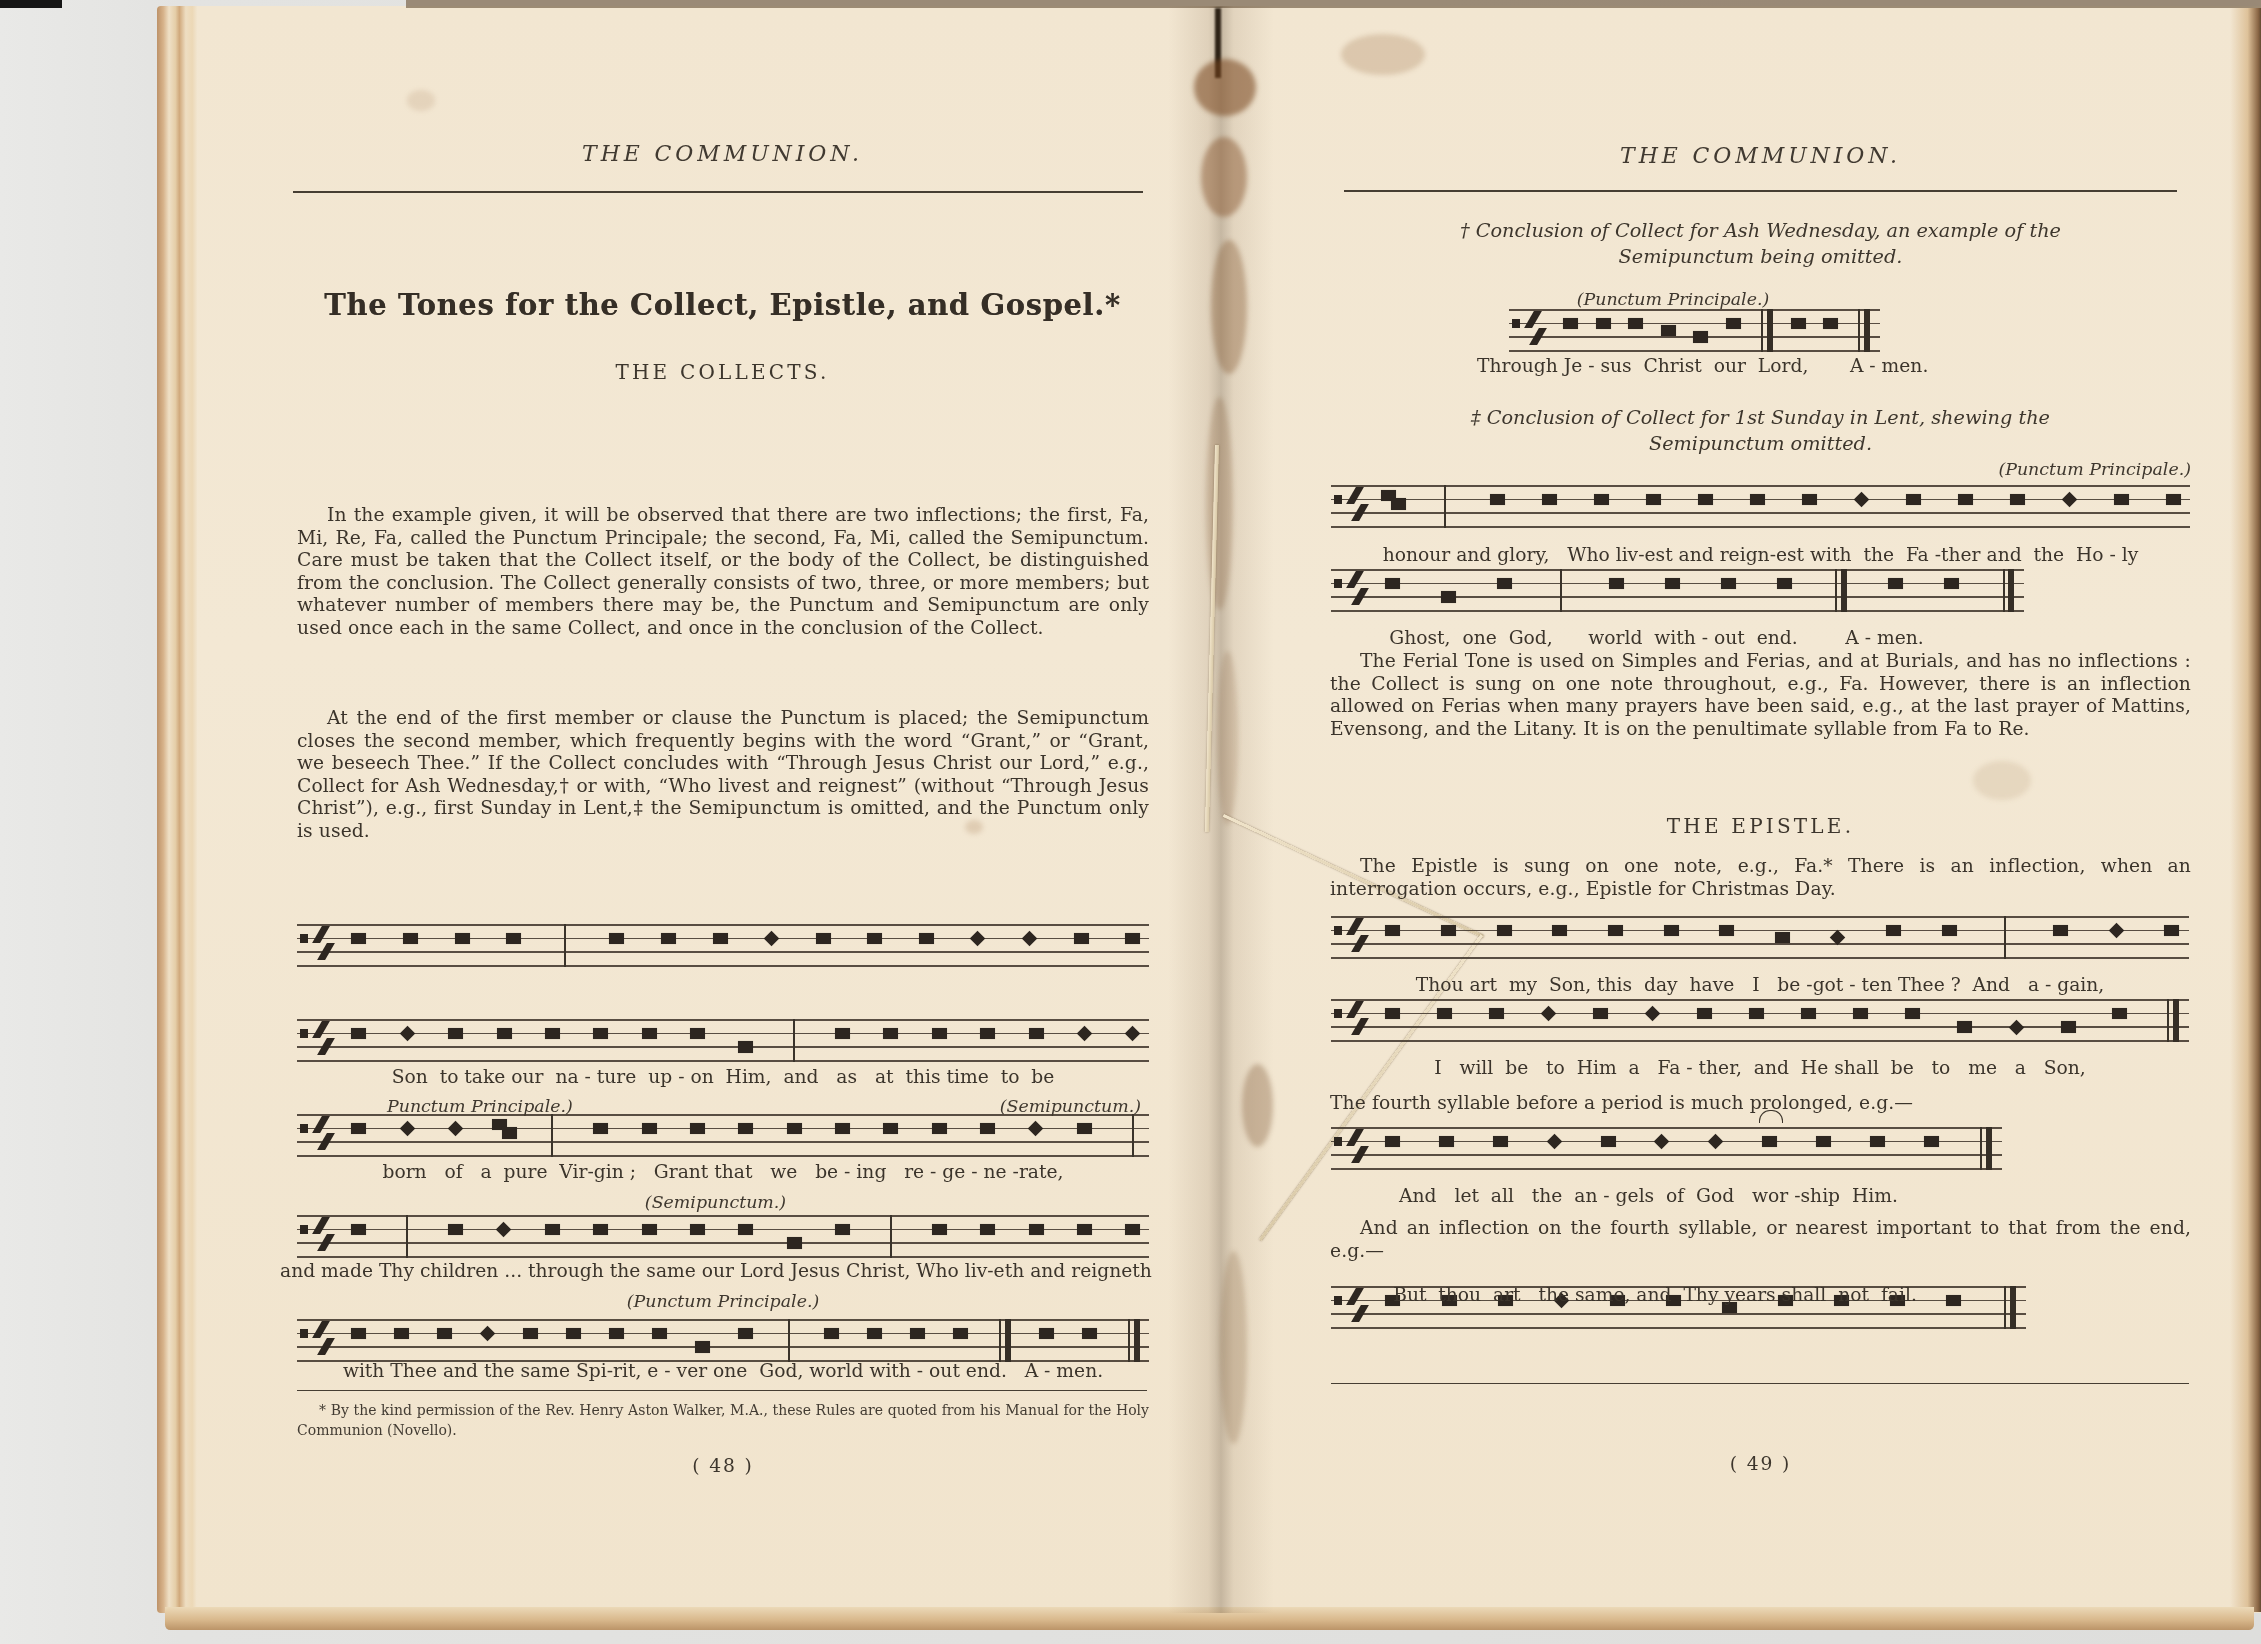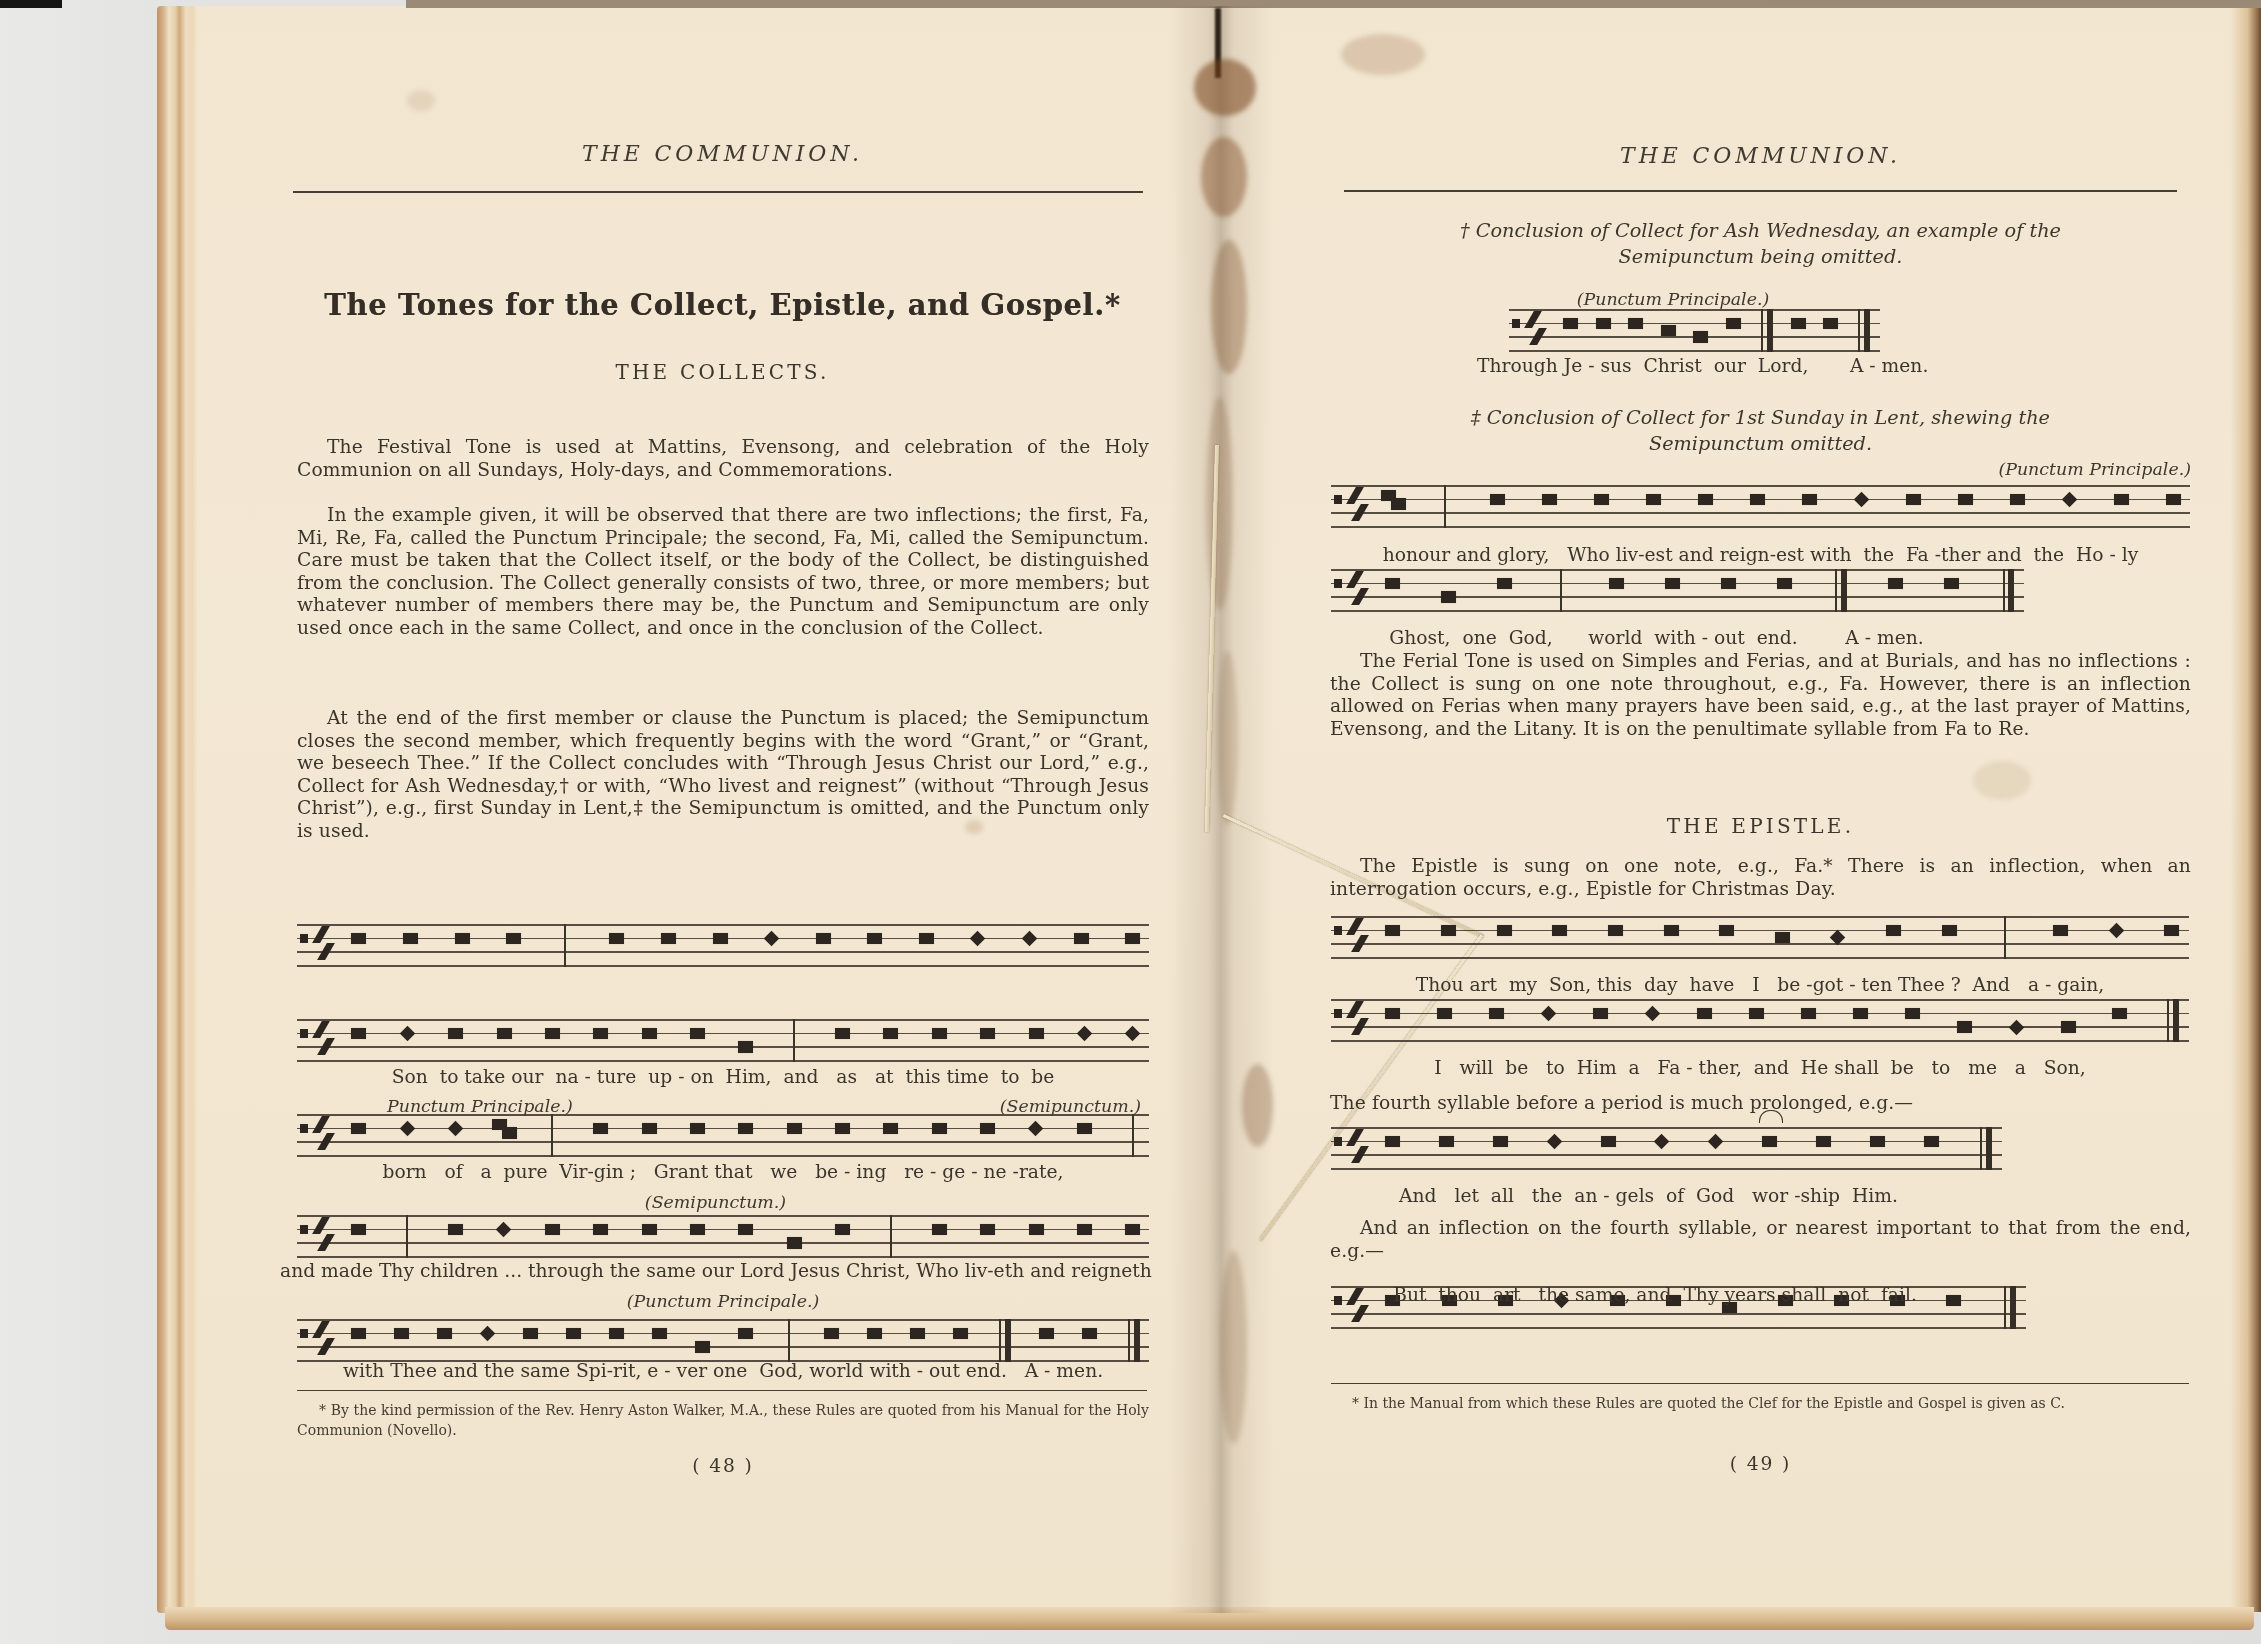--- a/index.html
+++ b/index.html
@@ -86,21 +86,20 @@
   <div class="cord" style="left:1215px;top:445px;width:3.9px;height:387px;transform:rotate(1.5deg);"></div>
   <div class="cord" style="left:1224px;top:814px;width:287px;height:2.6px;transform:rotate(25deg);"></div>
   <div class="cord" style="left:1483px;top:936px;width:377px;height:2.6px;transform:rotate(126deg);"></div>
 
   <div class="abs running-head" style="left:297px;top:141px;width:851px;">THE COMMUNION.</div>
   <div class="abs rule" style="left:293px;top:191px;width:850px;"></div>
 
   <div class="abs main-title" style="left:284px;top:288px;width:877px;">The Tones for the Collect, Epistle, and Gospel.*</div>
   <div class="abs sec-head" style="left:297px;top:360px;width:851px;">THE COLLECTS.</div>
 
-  <div class="abs para" style="left:297px;top:436px;width:852px;">The Festival Tone is used at Mattins, Evensong, and celebration of the Holy Communion on all Sundays, Holy-days, and Commemorations.</div>
   <div class="abs para" style="left:297px;top:504px;width:852px;">In the example given, it will be observed that there are two inflections; the first, Fa, Mi, Re, Fa, called the Punctum Principale; the second, Fa, Mi, called the Semipunctum.  Care must be taken that the Collect itself, or the body of the Collect, be distinguished from the conclusion.  The Collect generally consists of two, three, or more members; but whatever number of members there may be, the Punctum and Semipunctum are only used once each in the same Collect, and once in the conclusion of the Collect.</div>
   <div class="abs para" style="left:297px;top:707px;width:852px;">At the end of the first member or clause the Punctum is placed; the Semipunctum closes the second member, which frequently begins with the word “Grant,” or “Grant, we beseech Thee.”  If the Collect concludes with “Through Jesus Christ our Lord,” e.g., Collect for Ash Wednesday,† or with, “Who livest and reignest” (without “Through Jesus Christ”), e.g., first Sunday in Lent,‡ the Semipunctum is omitted, and the Punctum only is used.</div>
 
   <div class="stave" style="left:297px;top:924px;width:852px;">
       <div class="sline" style="top: 0px;"></div>
       <div class="sline" style="top: 13.5px;"></div>
       <div class="sline" style="top: 27px;"></div>
       <div class="sline" style="top: 41px;"></div>
       <div class="clef">
         <div class="csq"></div>
@@ -466,17 +465,16 @@
       <div class="snote" style="left: 447px; top: 8.7px;"></div>
       <div class="snote" style="left: 503px; top: 8.7px;"></div>
       <div class="snote" style="left: 559px; top: 8.7px;"></div>
       <div class="snote" style="left: 615px; top: 8.7px;"></div>
       <div class="sbar" style="left: 673px; top: 0px;"></div>
       <div class="sbar2" style="left: 679px; top: 0px;"></div>
     </div>
   <div class="abs lyrics" style="left:1331px;top:1284px;width:648px;">But  thou  art   the same, and  Thy years shall  not  fail.</div>
 
   <div class="abs rule thin" style="left:1331px;top:1383px;width:858px;"></div>
-  <div class="abs footnote" style="left:1330px;top:1393px;width:861px;">* In the Manual from which these Rules are quoted the Clef for the Epistle and Gospel is given as C.</div>
   <div class="abs pagenum" style="left:1330px;top:1453px;width:861px;">( 49 )</div>
 
 </div>
 
 
 </body></html>

